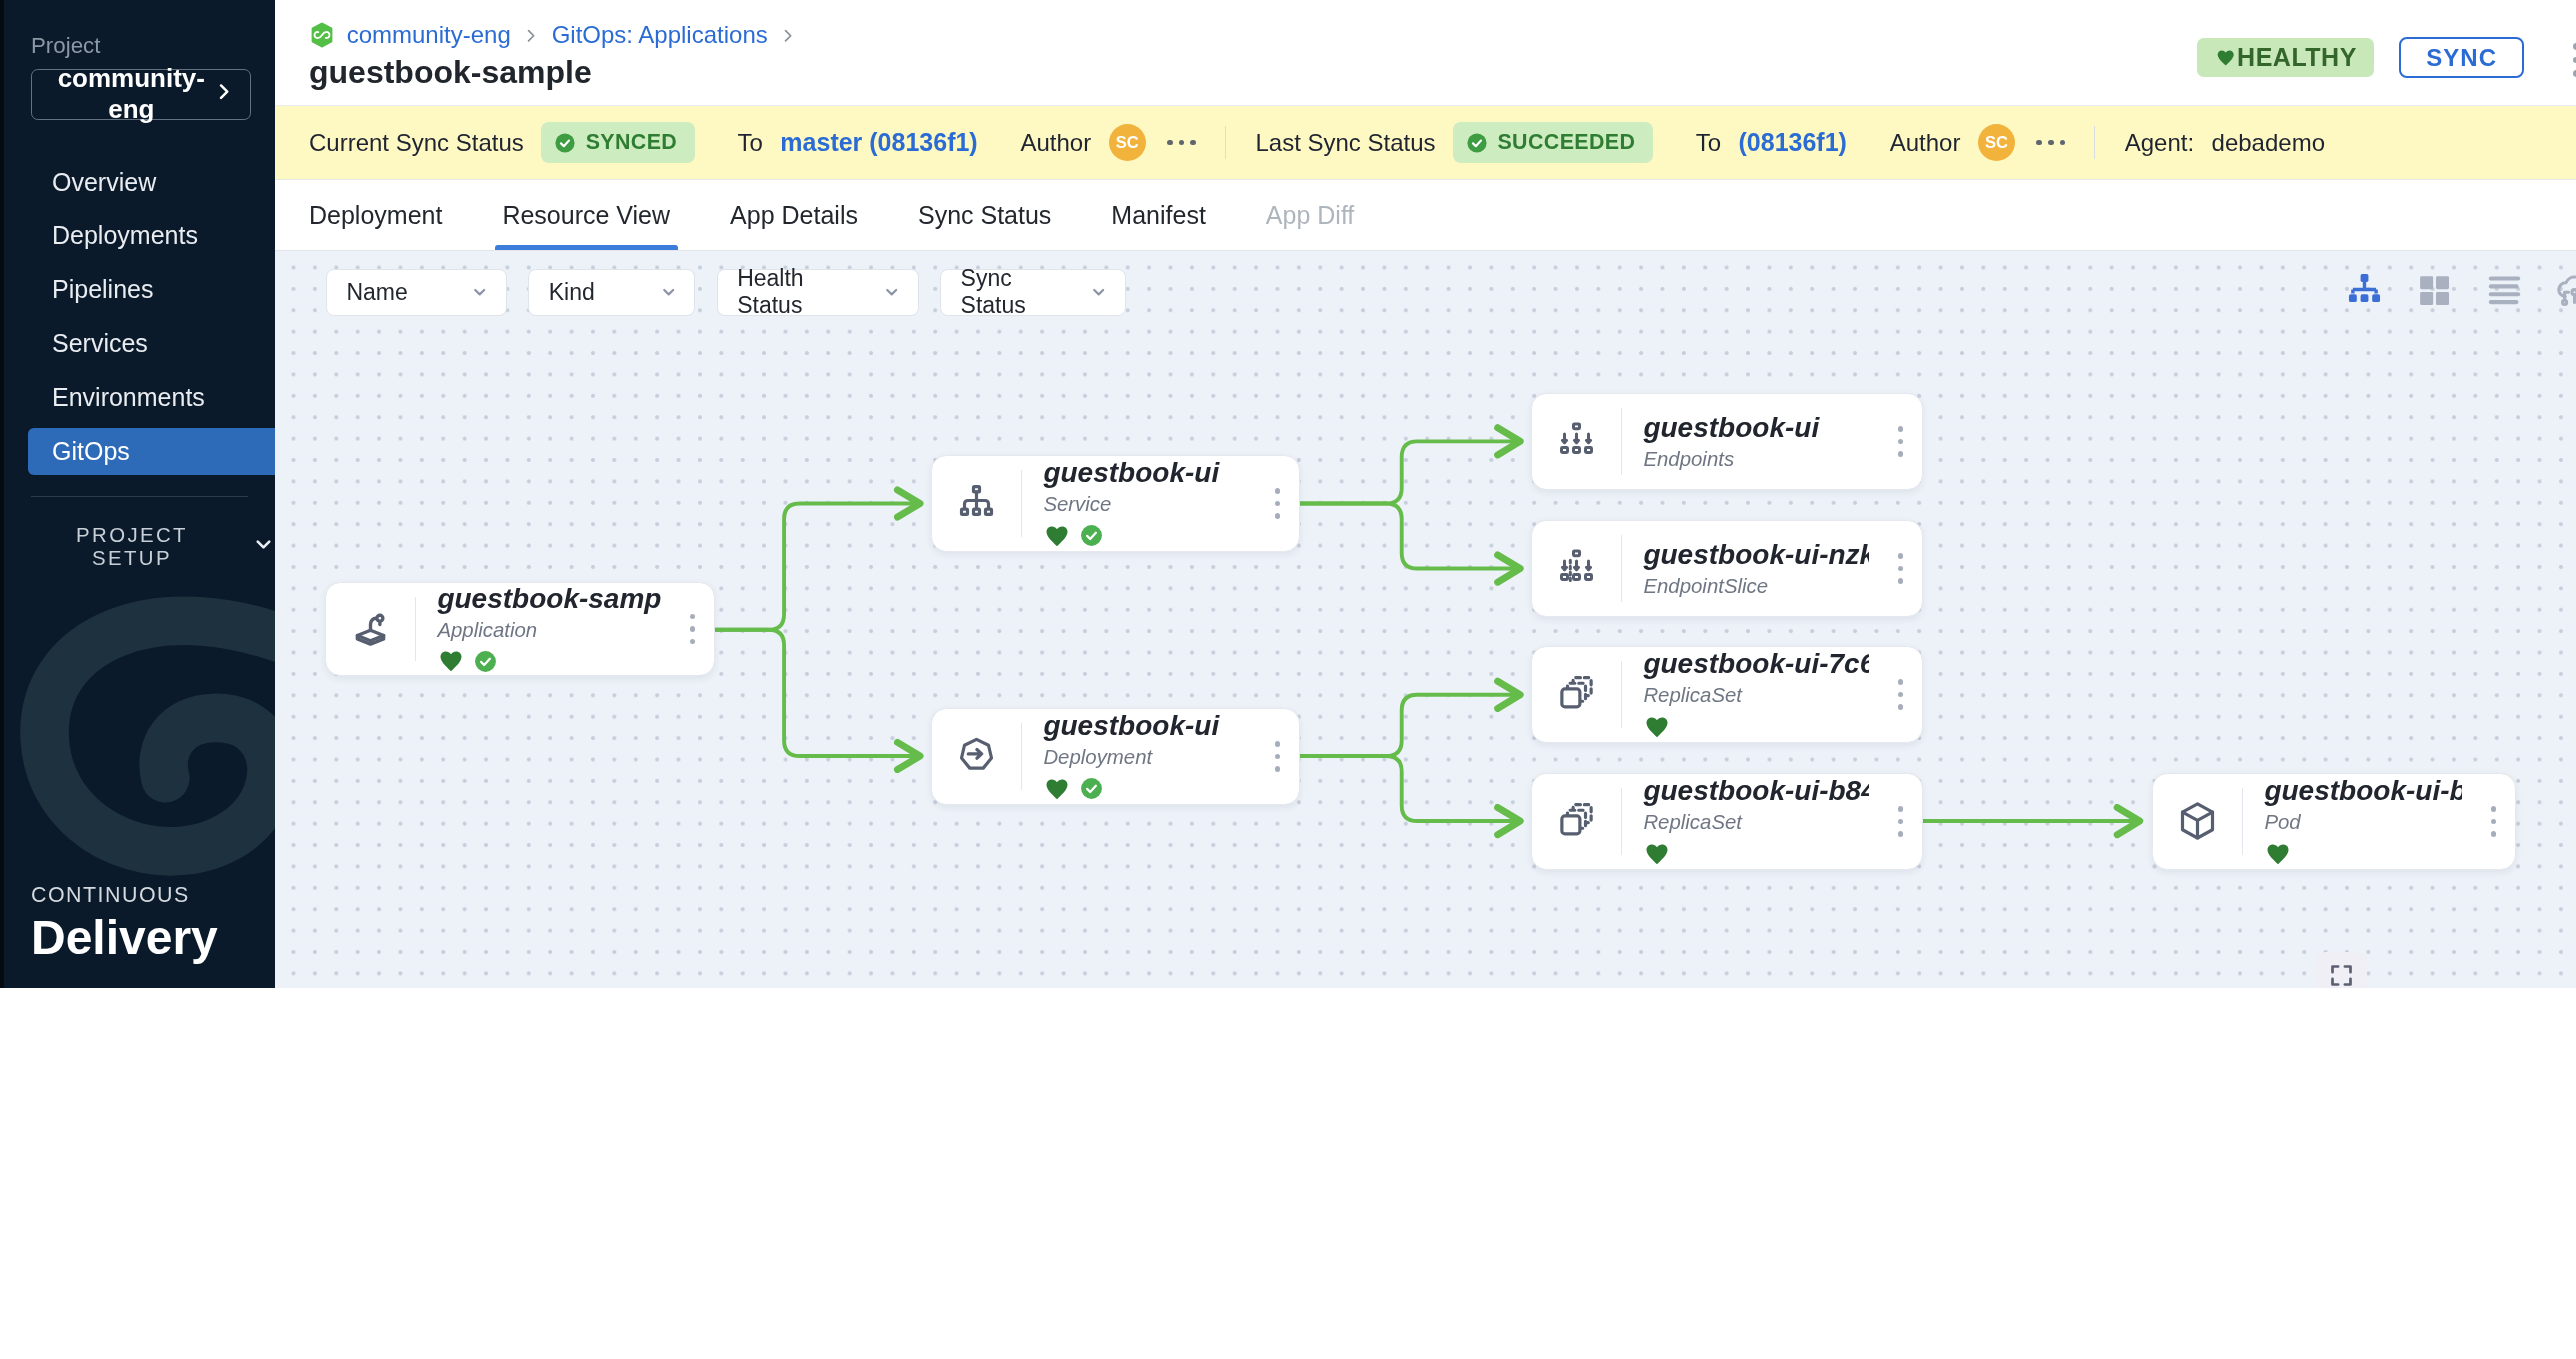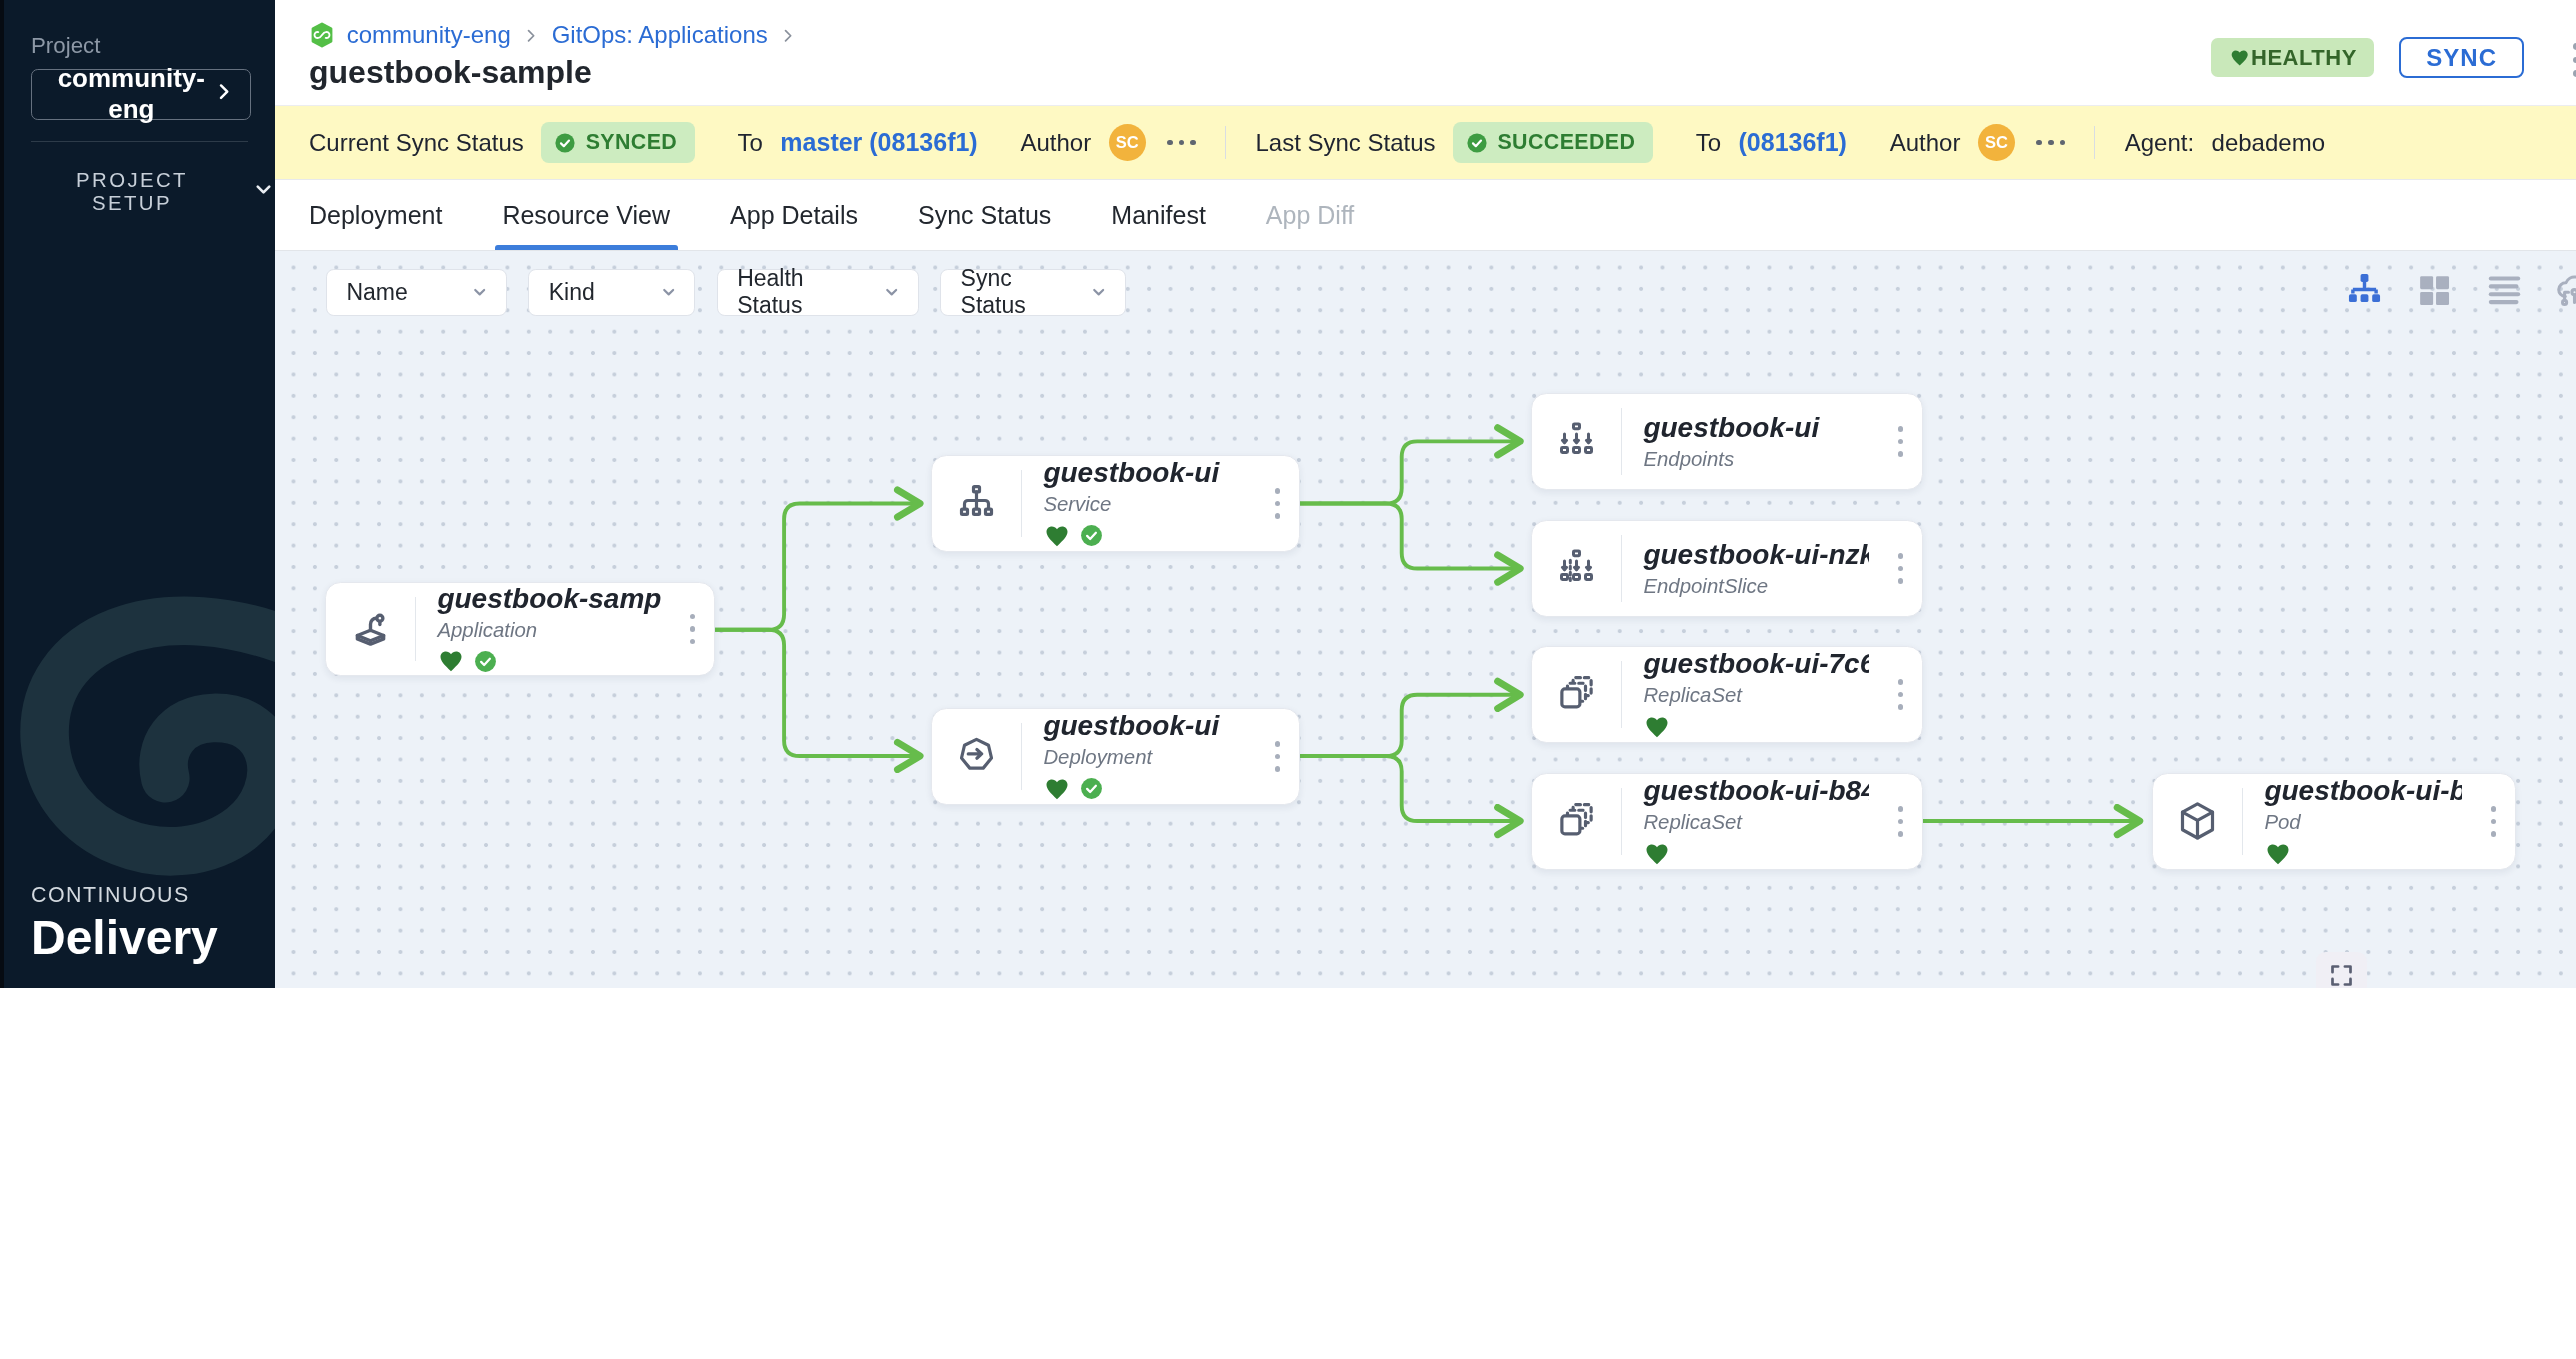--- a/index.html
+++ b/index.html
@@ -26,21 +26,21 @@
   
   .main { flex:1; display:flex; flex-direction:column; min-width:0; }
 
   .page-header { position:relative; height:105px; background:#fff; flex:none; }
   .breadcrumb { position:absolute; left:34px; top:21.4px; display:flex; align-items:center; gap:11.7px; }
   .crumb-logo { width:26px; height:26px; display:block; }
   .crumb-link { font-size:24px; color:#2b6cd4; font-weight:500; cursor:pointer; }
   .crumb-sep svg { width:17.5px; height:17.5px; display:block; }
   .page-title { position:absolute; left:34px; top:54px; font-size:32px; font-weight:700; color:#21262d; }
   .header-actions { position:absolute; right:52px; top:37px; display:flex; align-items:center; gap:25px; }
-  .healthy-badge { display:flex; align-items:center; gap:1px; height:39px; padding:0 17.5px; background:#c9e8ba; border-radius:6.8px; color:#34652a; font-size:22px; font-weight:700; letter-spacing:0.5px; }
+  .healthy-badge { display:flex; align-items:center; gap:1px; height:39px; padding:0 17.5px; background:#c9e8ba; border-radius:6.8px; color:#34652a; font-size:25px; font-weight:700; letter-spacing:0.5px; }
   .healthy-badge svg { width:21.4px; height:21.4px; }
   .sync-button { height:41px; padding:0 25px; background:#fff; border:2.4px solid #2b6cd4; border-radius:7.8px; color:#2b6cd4; font-size:24px; font-weight:700; letter-spacing:1px; cursor:pointer; }
   .header-kebab { position:absolute; right:-3.9px; top:43px; cursor:pointer; }
   .kebab-dots { display:flex; flex-direction:column; gap:6.8px; }
   .kebab-dots i { width:6.8px; height:6.8px; border-radius:50%; background:#9aa3b0; }
 
   .status-bar { display:flex; align-items:center; height:75px; padding-left:34px; background:#fef9c3; border-top:1px solid #ecedf0; border-bottom:1px solid #e7e9ec; gap:17.5px; flex:none; font-size:24px; color:#1f2430; }
   .pill { display:flex; align-items:center; gap:8.7px; height:41px; padding:0 17.5px 0 11.7px; background:#cdecc0; border-radius:7.8px; color:#2e7d32; font-size:21.4px; font-weight:700; letter-spacing:0.4px; }
   .pill svg { width:24px; height:24px; }
   .ref-link { color:#2b6cd4; font-weight:700; font-size:25px; cursor:pointer; }
@@ -97,20 +97,40 @@
   <aside class="sidebar">
     <div class="project-label">Project</div>
     <button class="project-select">
       <span>community-eng</span>
       <span>
         <svg viewBox="0 0 24 24" fill="none" stroke="#fff" stroke-width="2.8" stroke-linecap="round" stroke-linejoin="round">
             <polyline points="9,5 16,12 9,19"></polyline>
           </svg>
       </span>
     </button>
+    <nav class="nav">
+      <div class="nav-item">
+          <span>Overview</span>
+        </div>
+      <div class="nav-item">
+          <span>Deployments</span>
+        </div>
+      <div class="nav-item">
+          <span>Pipelines</span>
+        </div>
+      <div class="nav-item">
+          <span>Services</span>
+        </div>
+      <div class="nav-item">
+          <span>Environments</span>
+        </div>
+      <div class="nav-item active">
+          <span>GitOps</span>
+        </div>
+    </nav>
     <div class="side-divider"></div>
     <button class="project-setup">
       <span>PROJECT SETUP</span>
       <span>
         <svg viewBox="0 0 24 24" fill="none" stroke="#e9edf2" stroke-width="2.8" stroke-linecap="round" stroke-linejoin="round">
             <polyline points="6,9 12,15 18,9"></polyline>
           </svg>
       </span>
     </button>
     <svg class="watermark" viewBox="0 0 283 420">

